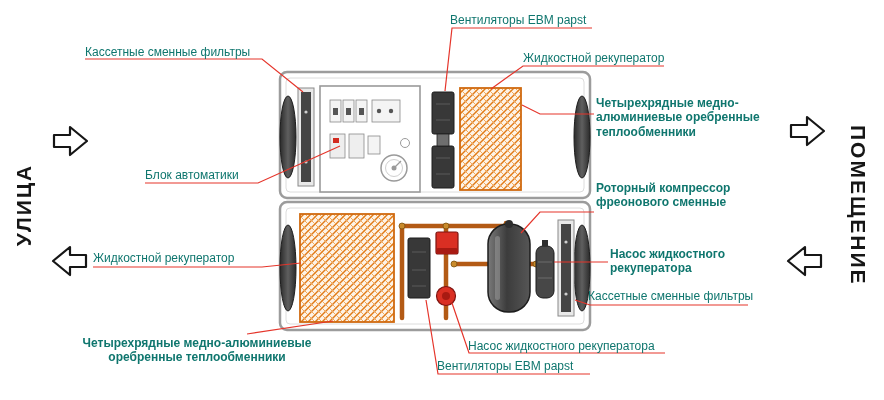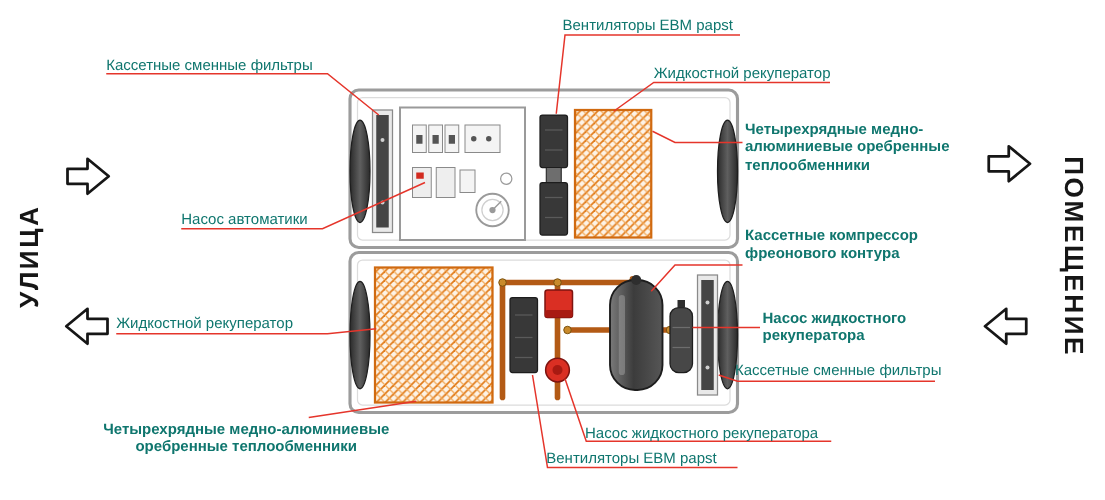--- a/index.html
+++ b/index.html
@@ -178,22 +178,22 @@
       <polyline class="leader" points="247,334 333,321"></polyline>
       <polyline class="leader" points="665,353 469,353 452,303"></polyline>
       <polyline class="leader" points="590,374 438,374 426,300"></polyline>
     </g>
   </svg>
 
   <div class="lbl" style="left:85px;top:45px;">Кассетные сменные фильтры</div>
   <div class="lbl" style="left:450px;top:13px;">Вентиляторы EBM papst</div>
   <div class="lbl" style="left:523px;top:51px;">Жидкостной рекуператор</div>
   <div class="lbl wrap" style="left:596px;top:96px;width:185px;">Четырехрядные медно-алюминиевые оребренные теплообменники</div>
-  <div class="lbl" style="left:145px;top:168px;">Насос автоматики</div>
-  <div class="lbl wrap" style="left:596px;top:181px;width:150px;">Кассетные компрессор фреонового контура</div>
+  <div class="lbl" style="left:145px;top:168px;">Блок автоматики</div>
+  <div class="lbl wrap" style="left:596px;top:181px;width:150px;">Роторный компрессор фреонового сменные</div>
   <div class="lbl wrap" style="left:610px;top:247px;width:125px;">Насос жидкостного рекуператора</div>
   <div class="lbl" style="left:588px;top:289px;">Кассетные сменные фильтры</div>
   <div class="lbl" style="left:93px;top:251px;">Жидкостной рекуператор</div>
   <div class="lbl wrap" style="left:72px;top:336px;width:250px;text-align:center;">Четырехрядные медно-алюминиевые оребренные теплообменники</div>
   <div class="lbl" style="left:468px;top:339px;">Насос жидкостного рекуператора</div>
   <div class="lbl" style="left:437px;top:359px;">Вентиляторы EBM papst</div>
 
 </div>
 
 </body></html>

